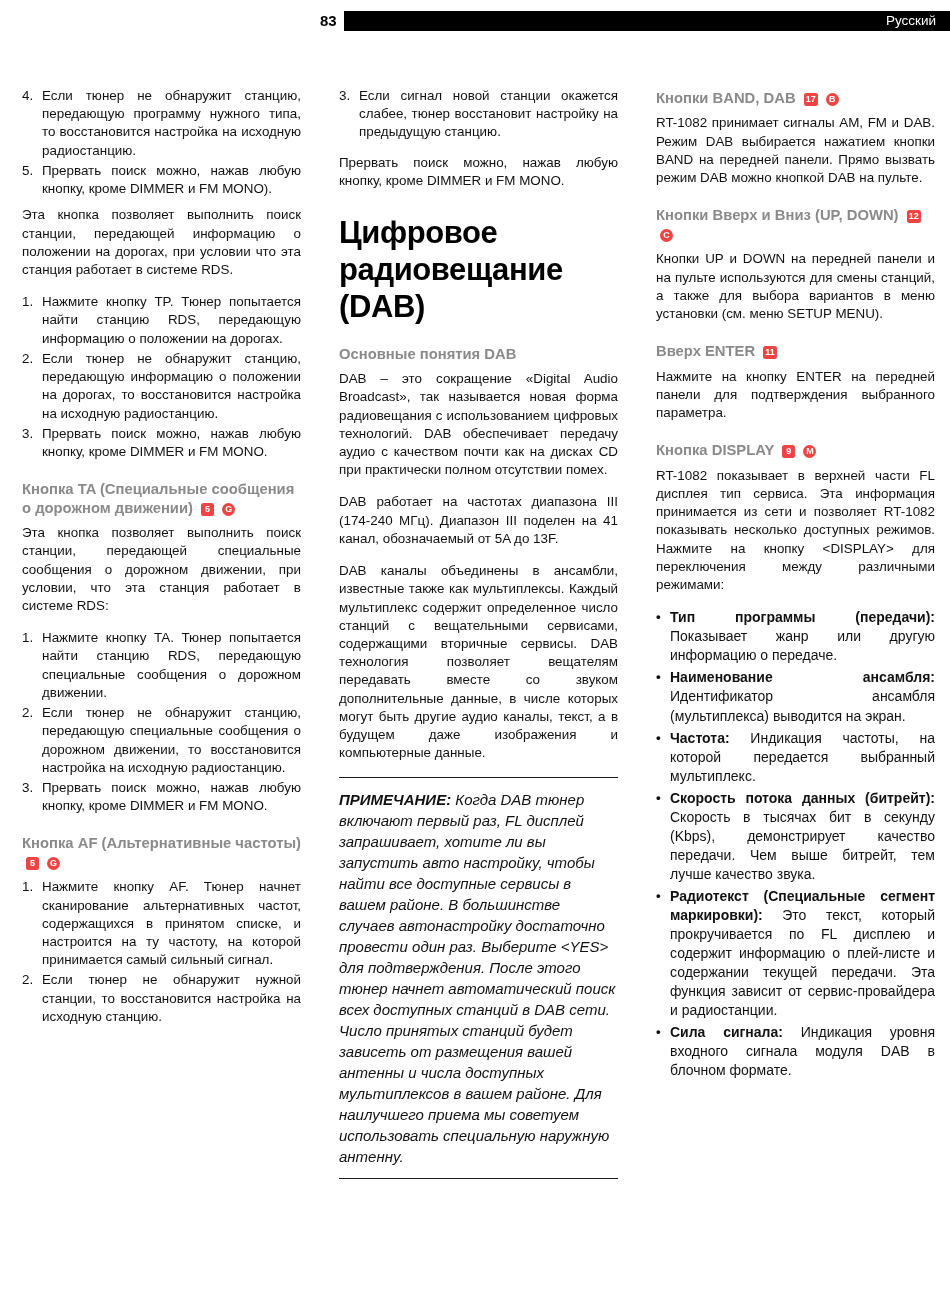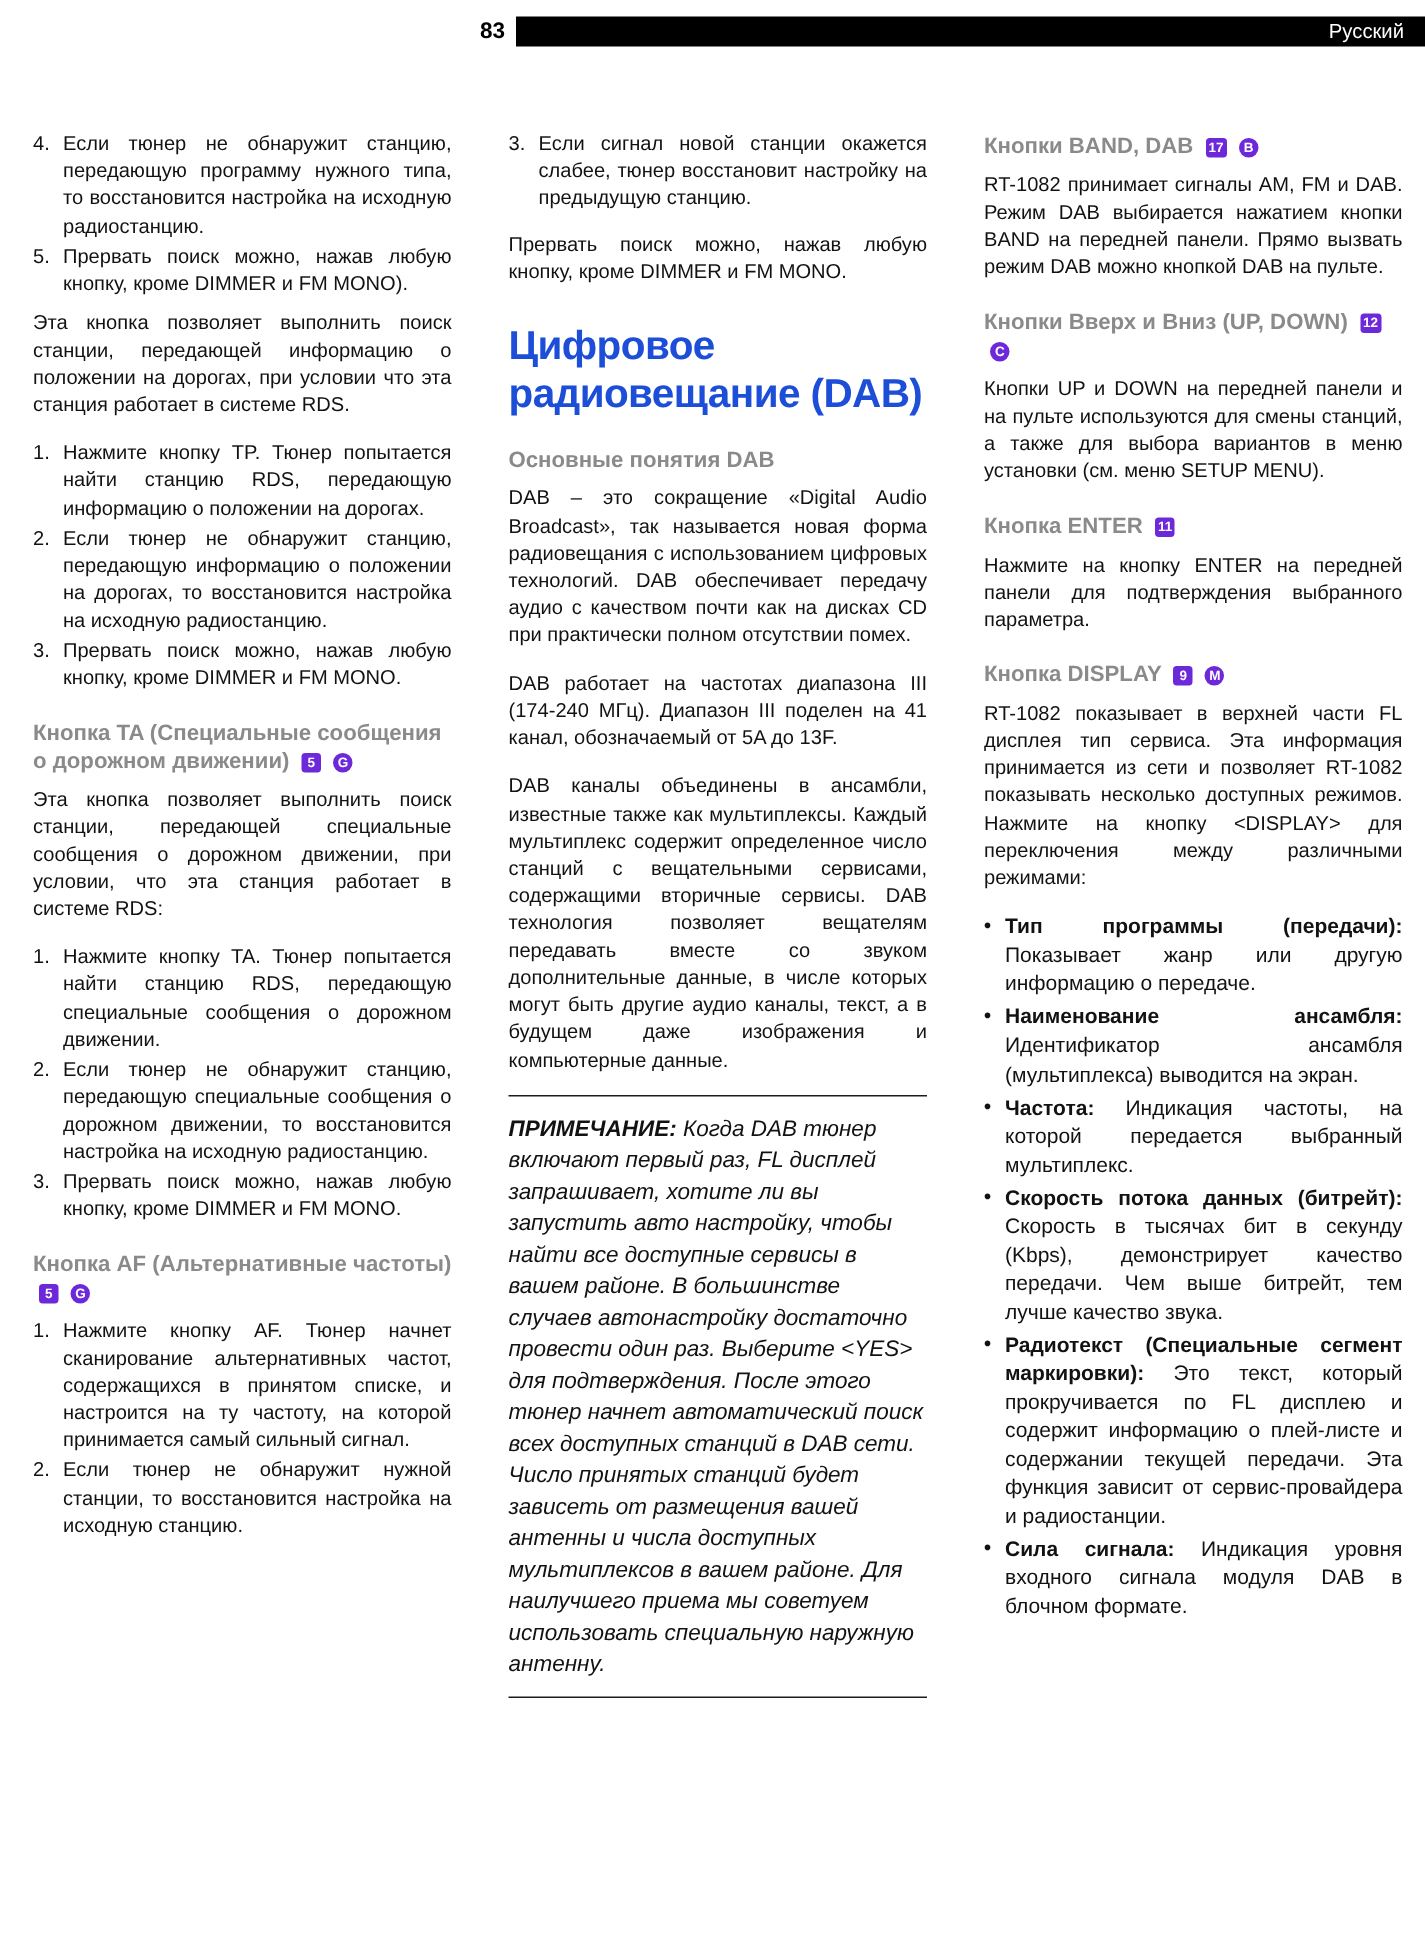--- a/index.html
+++ b/index.html
@@ -42,30 +42,30 @@
   .litext { font-size: 13.4px; line-height: 1.36; text-align: justify; flex: 1; }
 
   .subhead {
     color: #8a8a8a; font-weight: bold; font-size: 14.8px; line-height: 1.25;
     margin: 19px 0 7px 0;
   }
   .subhead:first-child { margin-top: 2px; }
 
   .badge {
     display: inline-flex; align-items: center; justify-content: center;
-    background: #6d28d9; color: #fff; font-weight: bold; font-size: 9px;
+    background: #ef4444; color: #fff; font-weight: bold; font-size: 9px;
     height: 13px; min-width: 13px; line-height: 13px;
     vertical-align: 1px; margin-left: 4px; box-sizing: border-box;
   }
   .badge.sq { border-radius: 2.5px; padding: 0 2px; }
   .badge.ci { border-radius: 50%; width: 13px; min-width: 13px; padding: 0; }
 
   .main-title {
-    font-size: 27px; font-weight: bold; letter-spacing: -0.4px;
-    line-height: 1.2; color: #1d4ed8; margin: 24px 0 16px 0;
+    font-size: 31px; font-weight: bold; letter-spacing: -0.4px;
+    line-height: 1.2; color: #000000; margin: 24px 0 16px 0;
   }
 
   .note-rule { border: 0; border-top: 1.5px solid #1c1c1c; margin: 14px 0 11px 0; }
   .note-rule.bottom { margin-top: 11px; margin-bottom: 0; }
   .note {
     font-style: italic; font-size: 15px; line-height: 1.4;
     text-align: left; margin: 0;
   }
   .note .lead { font-weight: bold; }
 
@@ -198,21 +198,21 @@
       <p class="para">RT-1082 принимает сигналы AM, FM и DAB. Режим DAB выбирается нажатием кнопки BAND на передней панели. Прямо вызвать режим DAB можно кнопкой DAB на пульте.</p>
 
       <h3 class="subhead">
         <span>Кнопки Вверх и Вниз (UP, DOWN)</span>
         <span class="badge sq">12</span>
         <span class="badge ci">C</span>
       </h3>
       <p class="para">Кнопки UP и DOWN на передней панели и на пульте используются для смены станций, а также для выбора вариантов в меню установки (см. меню SETUP MENU).</p>
 
       <h3 class="subhead">
-        <span>Кнопка ENTER</span>
+        <span>Вверх ENTER</span>
         <span class="badge sq">11</span>
       </h3>
       <p class="para">Нажмите на кнопку ENTER на передней панели для подтверждения выбранного параметра.</p>
 
       <h3 class="subhead">
         <span>Кнопка DISPLAY</span>
         <span class="badge sq">9</span>
         <span class="badge ci">M</span>
       </h3>
       <p class="para">RT-1082 показывает в верхней части FL дисплея тип сервиса. Эта информация принимается из сети и позволяет RT-1082 показывать несколько доступных режимов. Нажмите на кнопку &lt;DISPLAY&gt; для переключения между различными режимами:</p>

